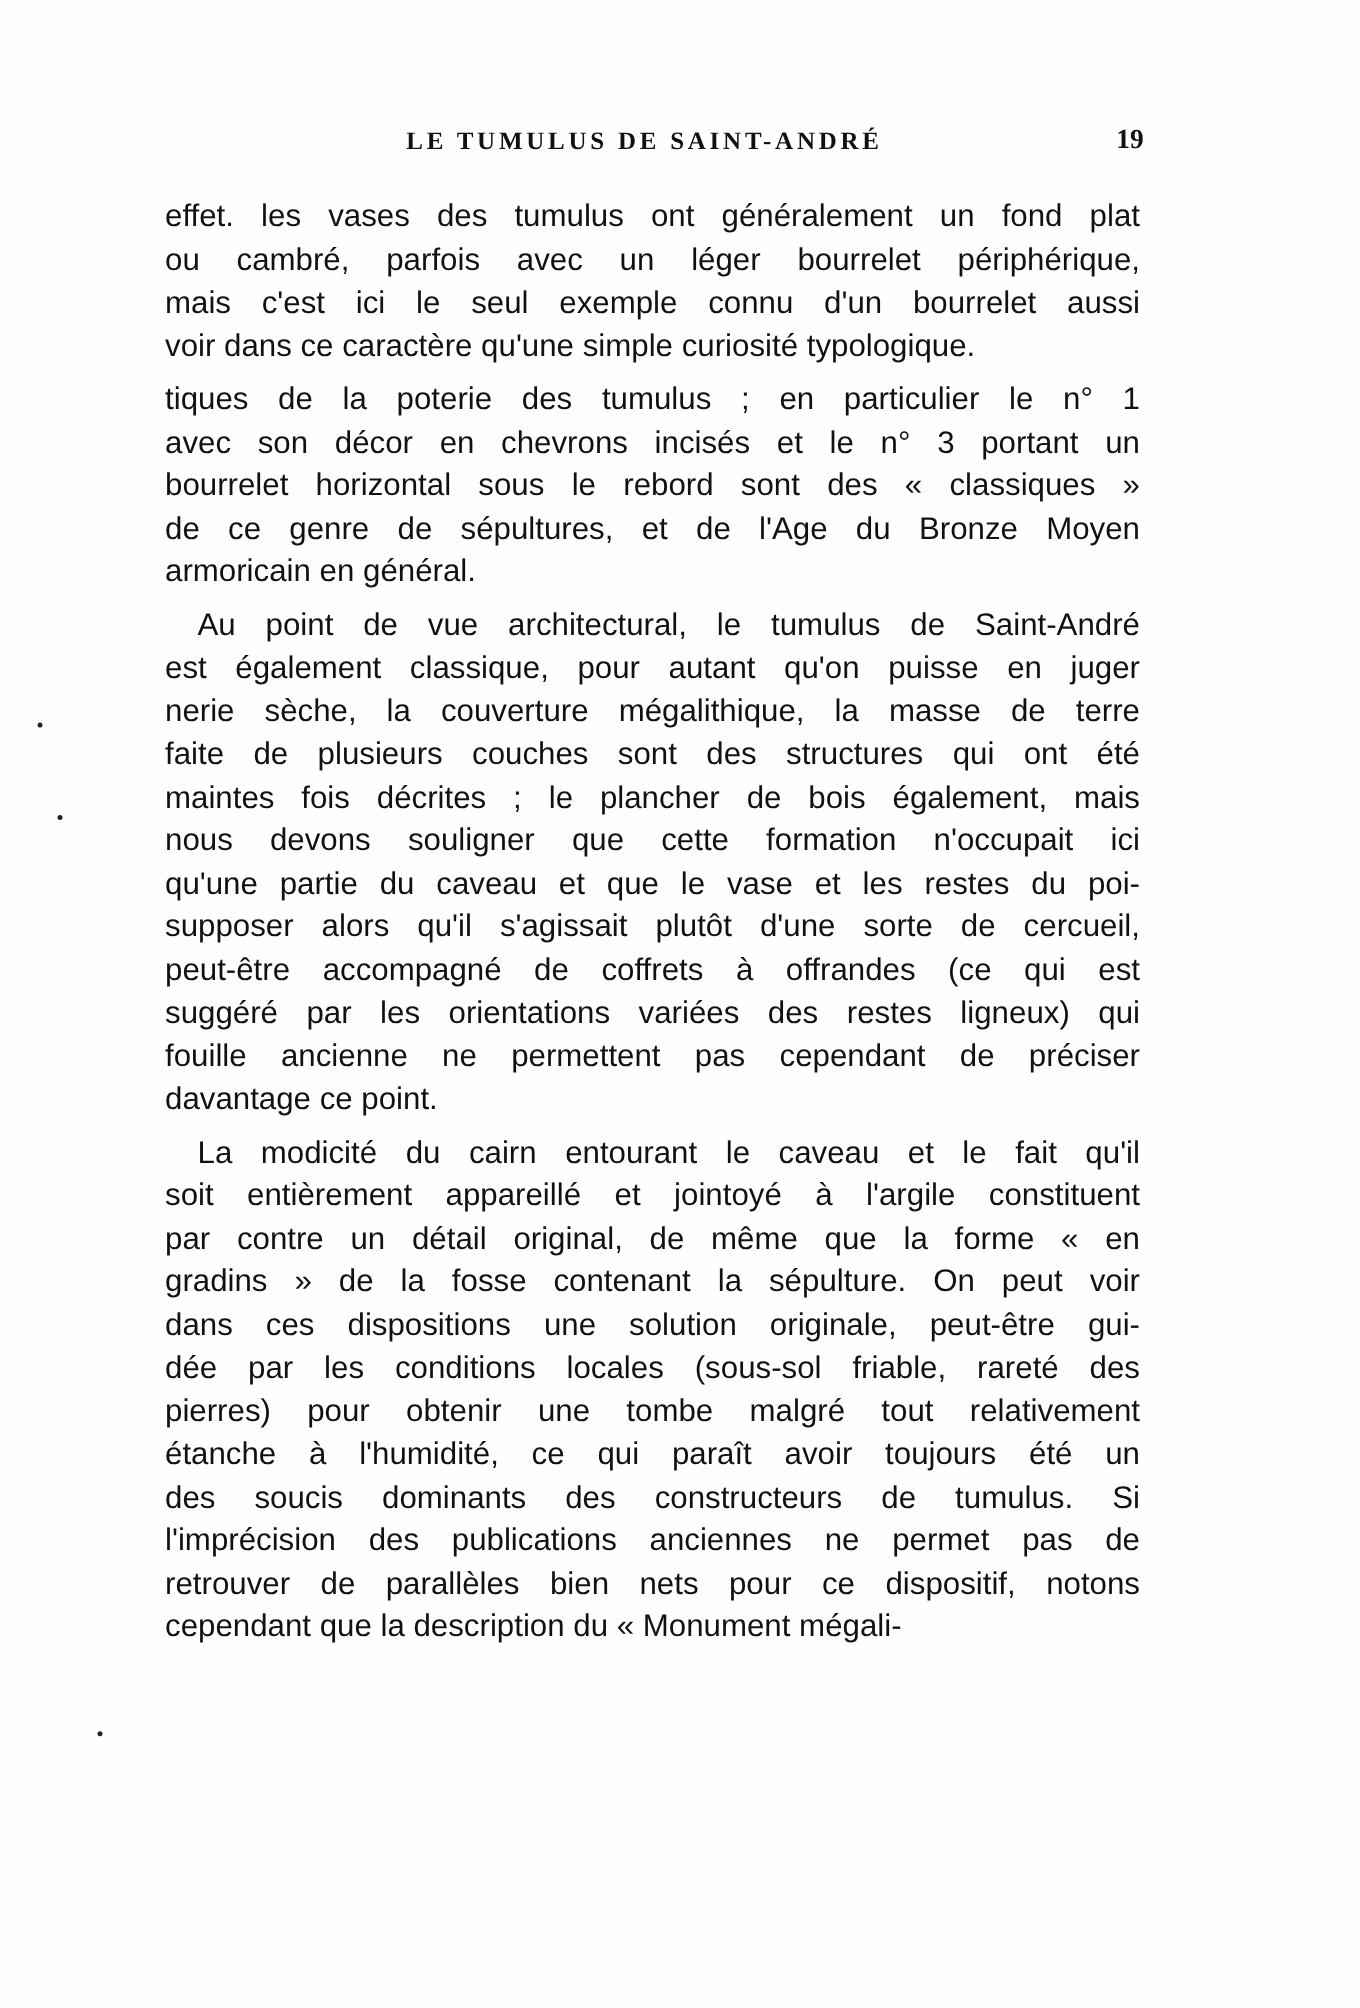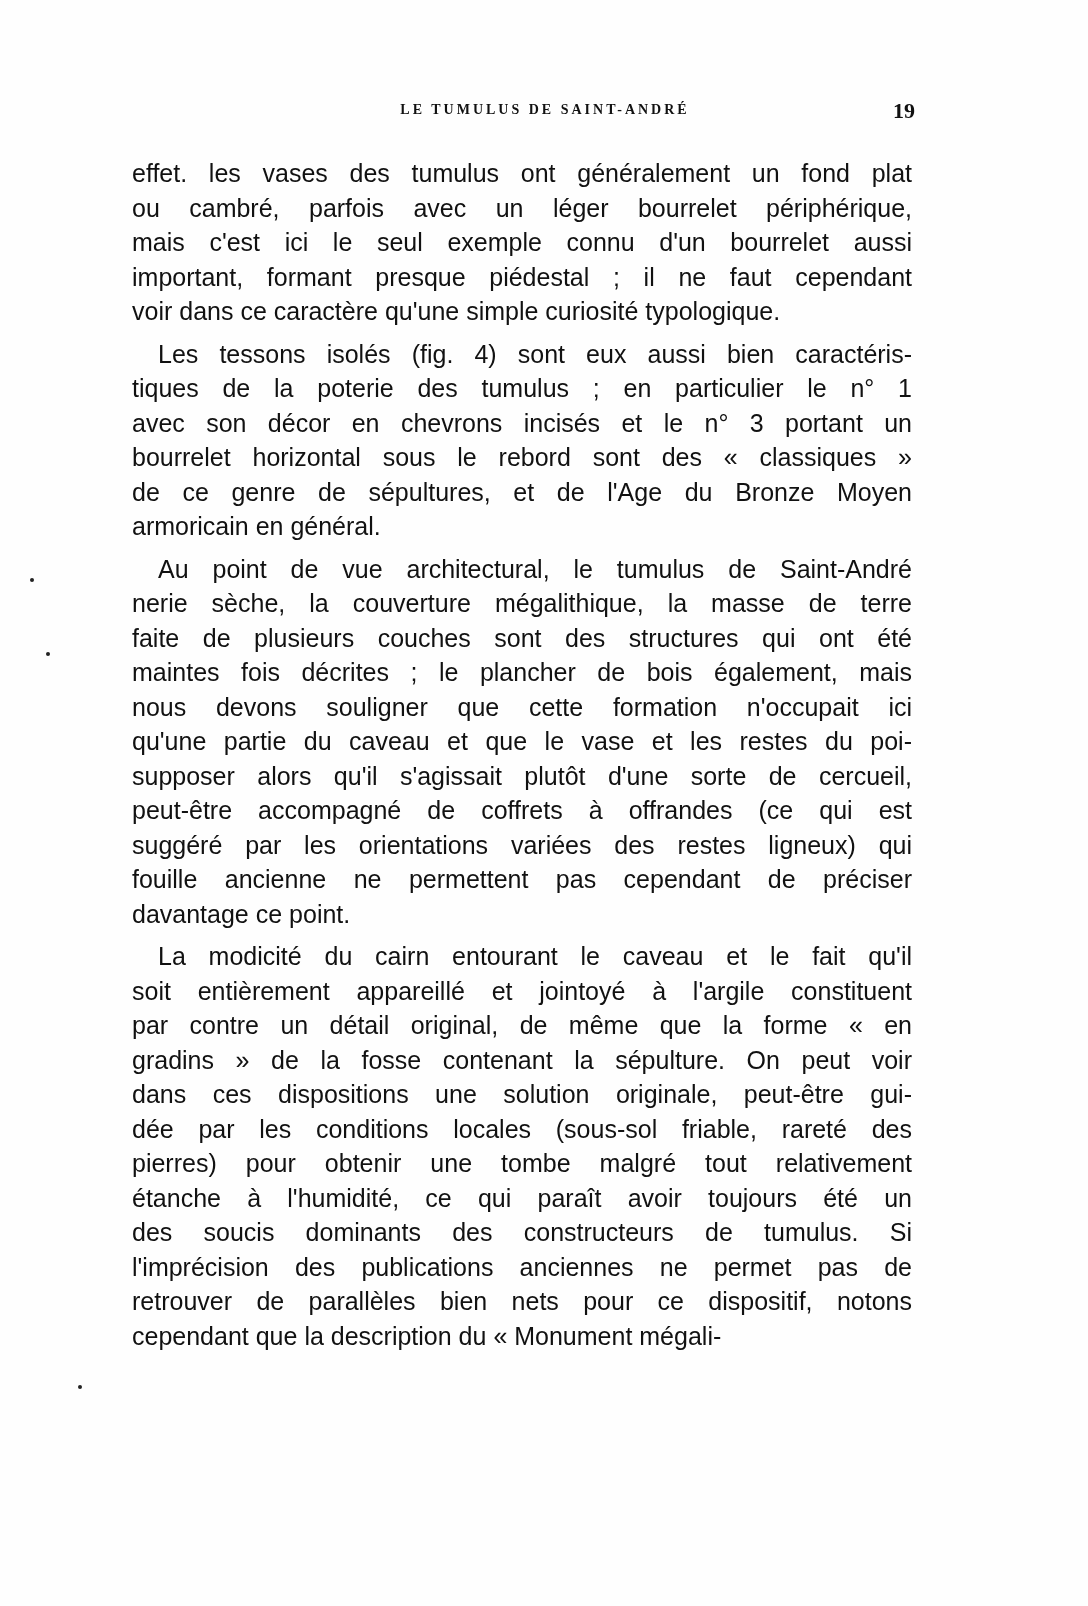--- a/index.html
+++ b/index.html
@@ -1,21 +1,21 @@
 <!DOCTYPE html>
 <html><head>
 <meta charset="utf-8">
 <style>
   html, body { margin: 0; padding: 0; background: #ffffff; }
   body { width: 1088px; height: 1606px; position: relative; overflow: hidden; }
   .page { position: absolute; left: 0; top: 0; width: 1088px; height: 1606px; background: #fefefe; }
   .running-head {
     position: absolute; top: 102px; left: 325px; width: 440px;
-    font-family: "Liberation Serif", serif; font-size: 14px; letter-spacing: 3px;
-    font-weight: bold; color: #111; white-space: nowrap; text-align: center;
+    font-family: "Liberation Serif", serif; font-size: 20px; letter-spacing: 3px;
+    font-weight: bold; color: #111; white-space: nowrap;
   }
   .page-number {
     position: absolute; top: 98px; left: 893px;
     font-family: "Liberation Serif", serif; font-size: 22px; font-weight: bold; color: #111; text-align: center;
   }
   .text-block {
     position: absolute; left: 118px; top: 156px; width: 780px;
     font-family: "Liberation Sans", sans-serif; font-size: 25px; color: #111;
     font-stretch: condensed;
     margin-left: 14px;
@@ -34,35 +34,34 @@
 
 <div class="page">
   <div class="running-head">LE TUMULUS DE SAINT-ANDRÉ</div>
   <div class="page-number">19</div>
 
   <div class="text-block" id="text-block">
       <div>
         <div class="line">effet. les vases des tumulus ont généralement un fond plat</div>
         <div class="line">ou cambré, parfois avec un léger bourrelet périphérique,</div>
         <div class="line">mais c'est ici le seul exemple connu d'un bourrelet aussi</div>
-        <div class="line">important, formant presque piédestal ; il ne faut cependant</div>
         <div class="line last">voir dans ce caractère qu'une simple curiosité typologique.</div>
       </div>
       <div class="gap"></div>
       <div>
-        <div class="line indent">Les tessons isolés (fig. 4) sont eux aussi bien caractéris-</div>
         <div class="line">tiques de la poterie des tumulus ; en particulier le n° 1</div>
         <div class="line">avec son décor en chevrons incisés et le n° 3 portant un</div>
         <div class="line">bourrelet horizontal sous le rebord sont des « classiques »</div>
         <div class="line">de ce genre de sépultures, et de l'Age du Bronze Moyen</div>
         <div class="line last">armoricain en général.</div>
       </div>
       <div class="gap"></div>
       <div>
         <div class="line indent">Au point de vue architectural, le tumulus de Saint-André</div>
+        <div class="line">est également classique, pour autant qu'on puisse en juger</div>
         <div class="line">nerie sèche, la couverture mégalithique, la masse de terre</div>
         <div class="line">faite de plusieurs couches sont des structures qui ont été</div>
         <div class="line">maintes fois décrites ; le plancher de bois également, mais</div>
         <div class="line">nous devons souligner que cette formation n'occupait ici</div>
         <div class="line">qu'une partie du caveau et que le vase et les restes du poi-</div>
         <div class="line">supposer alors qu'il s'agissait plutôt d'une sorte de cercueil,</div>
         <div class="line">peut-être accompagné de coffrets à offrandes (ce qui est</div>
         <div class="line">suggéré par les orientations variées des restes ligneux) qui</div>
         <div class="line">fouille ancienne ne permettent pas cependant de préciser</div>
         <div class="line last">davantage ce point.</div>

